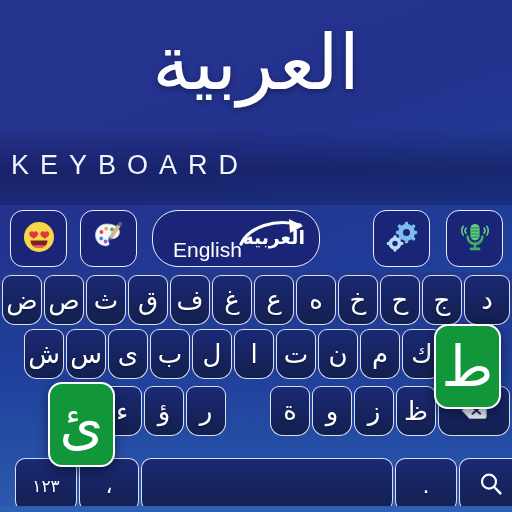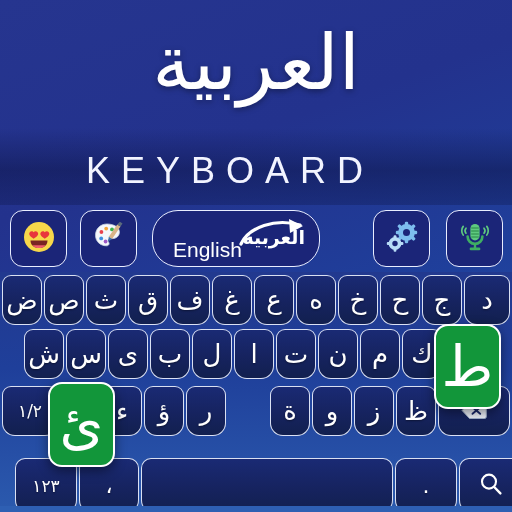--- a/index.html
+++ b/index.html
@@ -17,22 +17,22 @@
 
   
   .header{position:absolute;left:0;top:0;width:512px;height:205px;}
   .title-ar{
     position:absolute;left:0;top:8px;width:512px;text-align:center;
     color:#ffffff;font-size:76px;line-height:110px;direction:rtl;
     font-family:"DejaVu Sans","Liberation Sans",sans-serif;
     text-shadow:0 2px 6px rgba(0,0,0,.35);
   }
   .title-sub{
-    position:absolute;left:0;top:150px;width:449px;text-align:center;
-    color:#f2f4ff;font-size:36px;letter-spacing:11px;font-weight:400;
+    position:absolute;left:0;top:150px;width:449px;text-align:left;
+    color:#f2f4ff;font-size:27px;letter-spacing:11px;font-weight:400;
     text-indent:11px;
   }
   .header-shade{
     position:absolute;left:0;top:128px;width:512px;height:77px;
     background:linear-gradient(180deg, rgba(10,16,60,0) 0%, rgba(10,16,62,.45) 55%, rgba(12,20,70,.30) 100%);
     pointer-events:none;
   }
 
   
   .toolbar{position:absolute;left:0;top:210px;width:512px;height:60px;}
@@ -228,21 +228,20 @@
       <div class="key" style="left:150px;width:40px;">ب</div>
       <div class="key" style="left:192px;width:40px;">ل</div>
       <div class="key" style="left:234px;width:40px;">ا</div>
       <div class="key" style="left:276px;width:40px;">ت</div>
       <div class="key" style="left:318px;width:40px;">ن</div>
       <div class="key" style="left:360px;width:40px;">م</div>
       <div class="key" style="left:402px;width:40px;">ك</div>
     </div>
 
     <div class="krow" id="krow3">
-      <div class="key small" style="left:2px;width:56px;">١/٢</div>
       <div class="key" style="left:60px;width:40px;">ئ</div>
       <div class="key" style="left:102px;width:40px;">ء</div>
       <div class="key" style="left:144px;width:40px;">ؤ</div>
       <div class="key" style="left:186px;width:40px;">ر</div>
       <div class="key" style="left:270px;width:40px;">ة</div>
       <div class="key" style="left:312px;width:40px;">و</div>
       <div class="key" style="left:354px;width:40px;">ز</div>
       <div class="key" style="left:396px;width:40px;">ظ</div>
       <div class="key" style="left:438px;width:72px;">
         <span class="bksp-ic">

